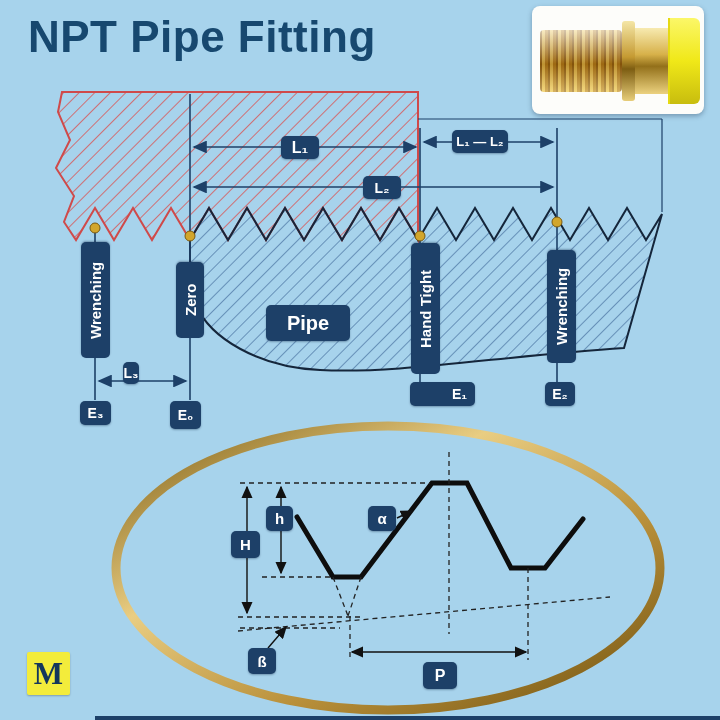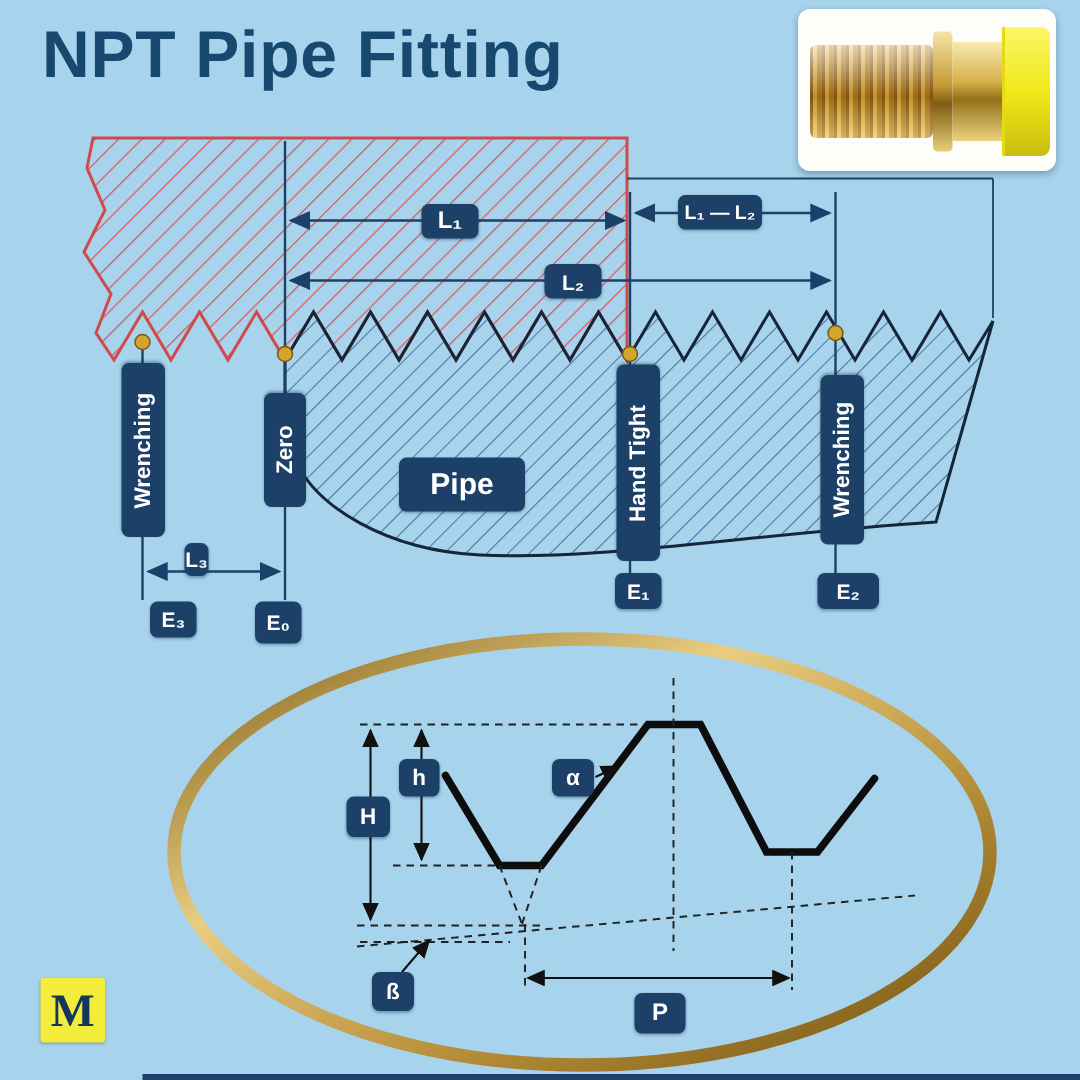--- a/index.html
+++ b/index.html
@@ -121,24 +121,24 @@
   <div class="tag" style="left:281px;top:136px;width:38px;height:23px;font-size:16px;">L₁</div>
   <div class="tag" style="left:452px;top:130px;width:56px;height:23px;font-size:13px;">L₁ — L₂</div>
   <div class="tag" style="left:363px;top:176px;width:38px;height:23px;font-size:14px;">L₂</div>
   <div class="tag" style="left:123px;top:362px;width:16px;height:22px;font-size:14px;">L₃</div>
 
   <div class="tag tag-v" style="left:81px;top:242px;width:29px;height:116px;font-size:15px;">Wrenching</div>
   <div class="tag tag-v" style="left:176px;top:262px;width:28px;height:76px;font-size:15px;">Zero</div>
   <div class="tag tag-v" style="left:411px;top:243px;width:29px;height:131px;font-size:15px;">Hand Tight</div>
   <div class="tag tag-v" style="left:547px;top:250px;width:29px;height:113px;font-size:15px;">Wrenching</div>
 
-  <div class="tag" style="left:80px;top:401px;width:31px;height:24px;font-size:14px;margin-left:20px;">E₃</div>
+  <div class="tag" style="left:80px;top:401px;width:31px;height:24px;font-size:14px;">E₃</div>
   <div class="tag" style="left:170px;top:401px;width:31px;height:28px;font-size:14px;">E₀</div>
-  <div class="tag" style="left:410px;top:382px;width:31px;height:24px;font-size:14px;">E₁</div>
-  <div class="tag" style="left:545px;top:382px;width:41px;height:24px;font-size:14px;">E₂</div>
+  <div class="tag" style="left:410px;top:382px;width:31px;height:24px;font-size:14px;padding-left:34px;">E₁</div>
+  <div class="tag" style="left:545px;top:382px;width:30px;height:24px;font-size:14px;">E₂</div>
 
   <div class="tag" style="left:231px;top:531px;width:29px;height:27px;font-size:15px;">H</div>
   <div class="tag" style="left:266px;top:506px;width:27px;height:25px;font-size:15px;">h</div>
   <div class="tag" style="left:368px;top:506px;width:28px;height:25px;font-size:15px;">α</div>
   <div class="tag" style="left:248px;top:648px;width:28px;height:26px;font-size:15px;">ß</div>
   <div class="tag" style="left:423px;top:662px;width:34px;height:27px;font-size:16px;">P</div>
 
   <div class="logo">M</div>
   <div class="footer-line"></div>
 

